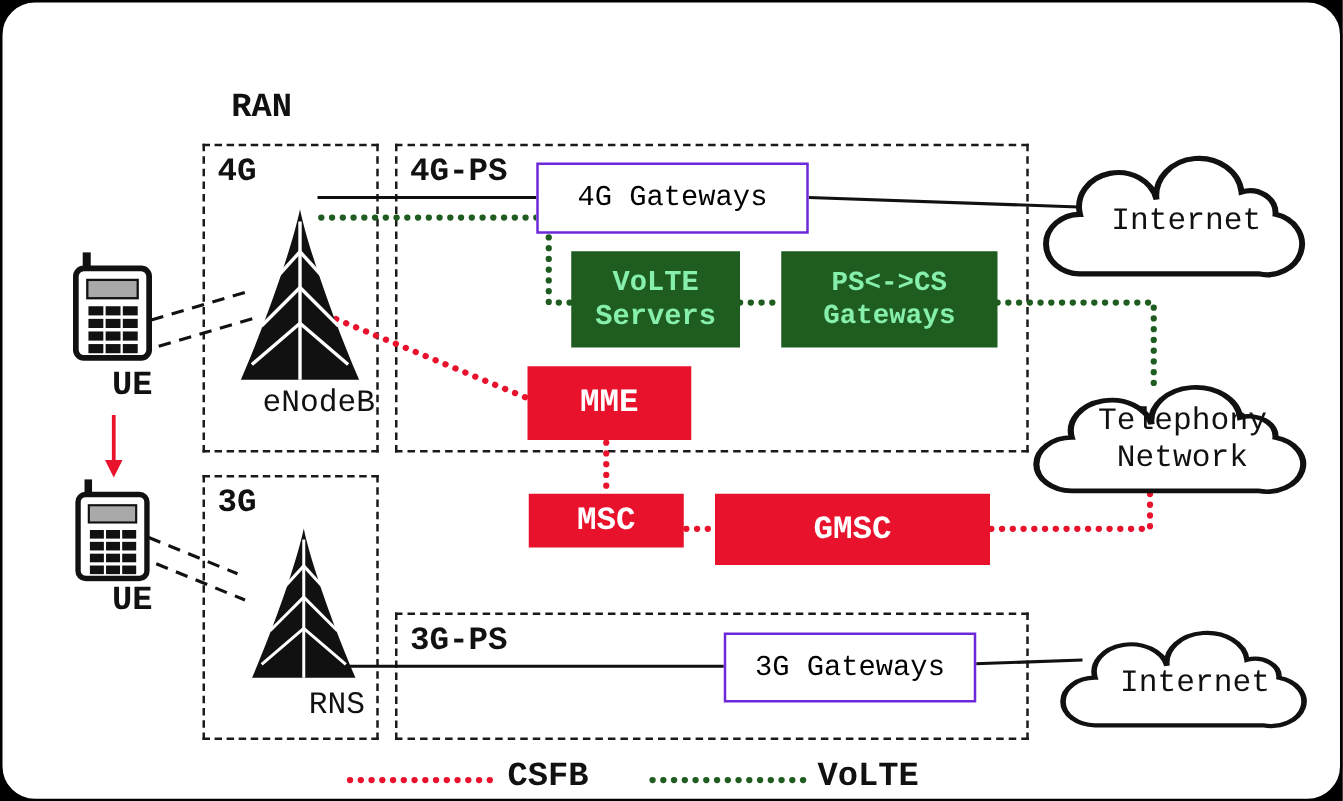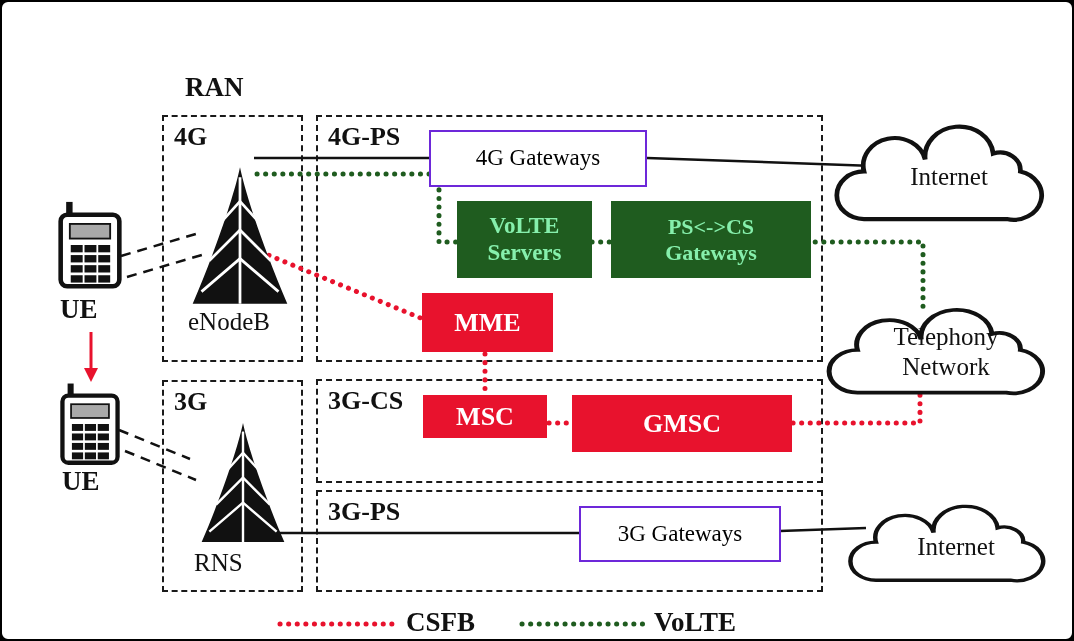--- a/index.html
+++ b/index.html
@@ -3,36 +3,36 @@
 <meta charset="utf-8">
 <style>
   :root{
     --red:#e8122d;
     --green:#1f5c1f;
     --ink:#111;
   }
   html,body{margin:0;padding:0;background:#000;}
   .canvas{
     position:relative;width:1074px;height:641px;box-sizing:border-box;
-    background:#fff;border:2px solid #000;border-radius:8px;overflow:hidden;
-    font-family:Liberation Serif, serif;color:var(--ink);
+    background:#fff;border:2px solid #000;border-radius:28px;overflow:hidden;
+    font-family:Liberation Mono, monospace;color:var(--ink);
   }
   .hdr{position:absolute;font-weight:bold;font-size:27px;z-index:4;}
   .region{position:absolute;border:2px dashed #1a1a1a;box-sizing:border-box;z-index:1;}
   .region-label{position:absolute;top:5px;left:10px;font-weight:bold;font-size:26px;}
   .node{
     position:absolute;display:flex;align-items:center;justify-content:center;
     text-align:center;box-sizing:border-box;z-index:4;line-height:1.15;
   }
   .node.white{background:#fff;border:2px solid #6d28d9;font-size:23px;color:#000;}
   .node.green{background:var(--green);color:#86efac;font-weight:bold;font-size:23px;padding:12px 10px;}
   .node.red{background:var(--red);color:#fff;font-weight:bold;font-size:26px;}
   .overlay{position:absolute;left:0;top:0;z-index:2;}
   .icon-abs{position:absolute;z-index:2;}
-  .plain-label{position:absolute;text-align:left;z-index:4;}
+  .plain-label{position:absolute;text-align:right;z-index:4;}
   .cloud{position:absolute;z-index:3;}
   .cloud svg{position:absolute;left:0;top:0;width:100%;height:100%;}
   .cloud-label{
     position:absolute;left:0;right:0;top:28%;bottom:5%;
     display:flex;align-items:center;justify-content:center;
     font-size:25px;text-align:center;line-height:1.2;padding:0 28px;
   }
   .legend-label{position:absolute;font-weight:bold;font-size:27px;z-index:4;}
 </style>
 </head>
@@ -79,23 +79,20 @@
   <div class="hdr" style="left:183px;top:70px;">RAN</div>
 
   <div class="region" style="left:160px;top:113px;width:141px;height:247px;">
     <div class="region-label">4G</div>
   </div>
   <div class="region" style="left:160px;top:378px;width:141px;height:212px;">
     <div class="region-label">3G</div>
   </div>
   <div class="region" style="left:314px;top:113px;width:507px;height:247px;">
     <div class="region-label">4G-PS</div>
-  </div>
-  <div class="region" style="left:314px;top:377px;width:507px;height:104px;">
-    <div class="region-label">3G-CS</div>
   </div>
   <div class="region" style="left:314px;top:488px;width:507px;height:102px;">
     <div class="region-label">3G-PS</div>
   </div>
 
   <svg class="overlay" width="1074" height="641" viewBox="0 0 1074 641">
 
     <g stroke="#111" stroke-width="2.5" fill="none">
       <path d="M252 156 H428"></path>
       <path d="M645 156 L872 164"></path>
@@ -146,21 +143,21 @@
     </svg>
   <div class="plain-label" style="left:186px;top:306px;width:112px;font-size:25px;">eNodeB</div>
 
   <svg class="icon-abs" style="left:192px;top:418px;" width="98" height="125" viewBox="0 0 100 130">
       <use href="#tower"></use>
     </svg>
   <div class="plain-label" style="left:192px;top:547px;width:98px;font-size:25px;">RNS</div>
 
   <div class="node white" style="left:427px;top:128px;width:218px;height:57px;">4G Gateways</div>
   <div class="node green" style="left:455px;top:199px;width:135px;height:77px;">VoLTE Servers</div>
-  <div class="node green" style="left:609px;top:199px;width:200px;height:77px;font-size:22px;">PS&lt;-&gt;CS Gateways</div>
+  <div class="node green" style="left:623px;top:199px;width:173px;height:77px;font-size:22px;">PS&lt;-&gt;CS Gateways</div>
   <div class="node red" style="left:420px;top:291px;width:131px;height:59px;">MME</div>
   <div class="node red" style="left:421px;top:393px;width:124px;height:43px;">MSC</div>
   <div class="node red" style="left:570px;top:393px;width:220px;height:57px;">GMSC</div>
   <div class="node white" style="left:577px;top:504px;width:202px;height:56px;">3G Gateways</div>
 
   <div class="cloud" style="left:828px;top:98px;width:238px;height:125px;">
     <svg viewBox="0 0 175 105" preserveAspectRatio="none">
         <use href="#cloudshape"></use>
       </svg>
     <div class="cloud-label">Internet</div>

